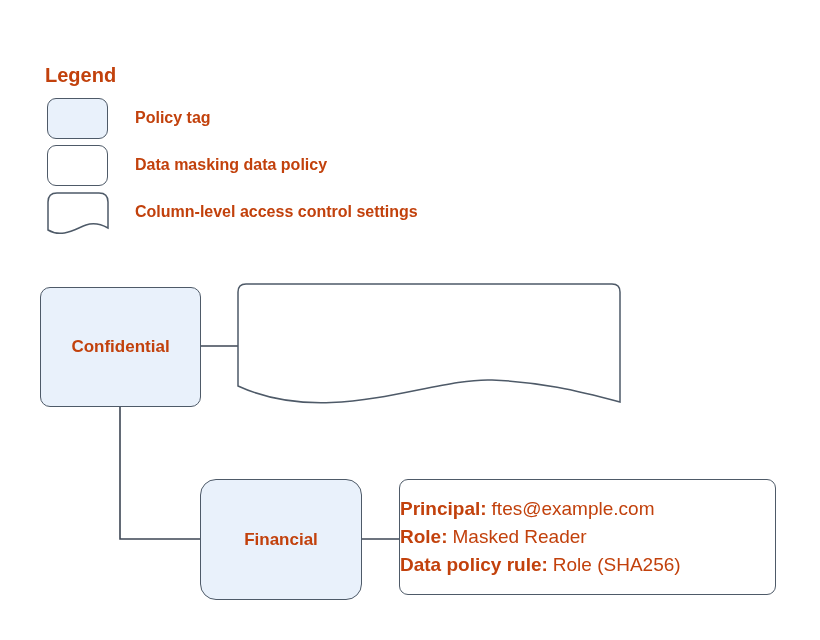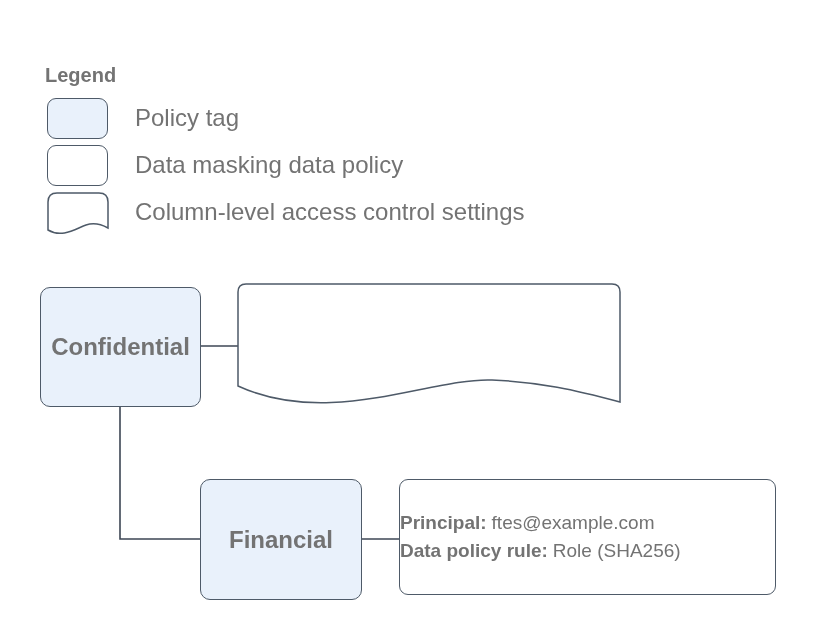--- a/index.html
+++ b/index.html
@@ -1,47 +1,47 @@
 <!DOCTYPE html>
 <html><head>
 <meta charset="utf-8">
 <style>
   html,body{margin:0;padding:0;background:#ffffff;}
   .canvas{
     position:relative;width:820px;height:640px;background:#ffffff;overflow:hidden;
-    font-family:"Liberation Sans",sans-serif;color:#737373;
+    font-family:"Liberation Sans",sans-serif;color:#c2410c;
   }
   
   .legend-title{
     position:absolute;left:45px;top:62px;font-size:20px;font-weight:bold;line-height:26px;
   }
   .swatch{
     position:absolute;left:47px;width:59px;height:39px;
     border:1.5px solid #4e5a68;border-radius:9px;background:#ffffff;
   }
   .swatch.policy{background:#e9f1fb;}
   .swatch.row1{top:98px;}
   .swatch.row2{top:145px;}
   .swatch-doc{position:absolute;left:47px;top:192px;}
   .legend-label{
-    position:absolute;left:135px;font-size:24px;font-weight:normal;line-height:26px;white-space:nowrap;
+    position:absolute;left:135px;font-size:16px;font-weight:bold;line-height:26px;white-space:nowrap;
   }
   .legend-label.l1{top:105px;}
   .legend-label.l2{top:152px;text-align:center;}
   .legend-label.l3{top:199px;text-align:center;}
   
   .wires{position:absolute;left:0;top:0;}
   
   .node{
     position:absolute;background:#e9f1fb;border:1.5px solid #4e5a68;border-radius:10px;
     display:flex;align-items:center;justify-content:center;
-    font-size:24px;font-weight:bold;
+    font-size:17px;font-weight:bold;
   }
   .node.confidential{left:40px;top:287px;width:159px;height:118px;}
-  .node.financial{left:200px;top:479px;width:160px;height:119px;}
+  .node.financial{left:200px;top:479px;width:160px;height:119px;border-radius:16px;}
   
   .kv-lines{position:absolute;font-size:19px;line-height:28px;white-space:nowrap;}
   .kv-lines .k{font-weight:bold;}
   .kv-lines .v{margin-left:5px;}
   .doc-text{left:247px;top:314px;}
   .policy-box{
     position:absolute;left:399px;top:479px;width:377px;height:116px;
     background:#ffffff;border:1.5px solid #4e5a68;border-radius:9px;
     display:flex;flex-direction:column;justify-content:center;
     box-sizing:border-box;
@@ -78,17 +78,20 @@
   <div class="node confidential">Confidential</div>
 
 
   <div class="node financial">Financial</div>
 
   <div class="policy-box">
     <div>
       <span class="k">Principal:</span><span class="v">ftes@example.com</span>
     </div>
     <div>
+      <span class="k">Role:</span><span class="v">Masked Reader</span>
+    </div>
+    <div>
       <span class="k">Data policy rule:</span><span class="v">Role (SHA256)</span>
     </div>
   </div>
 
 </div>
 
 </body></html>

